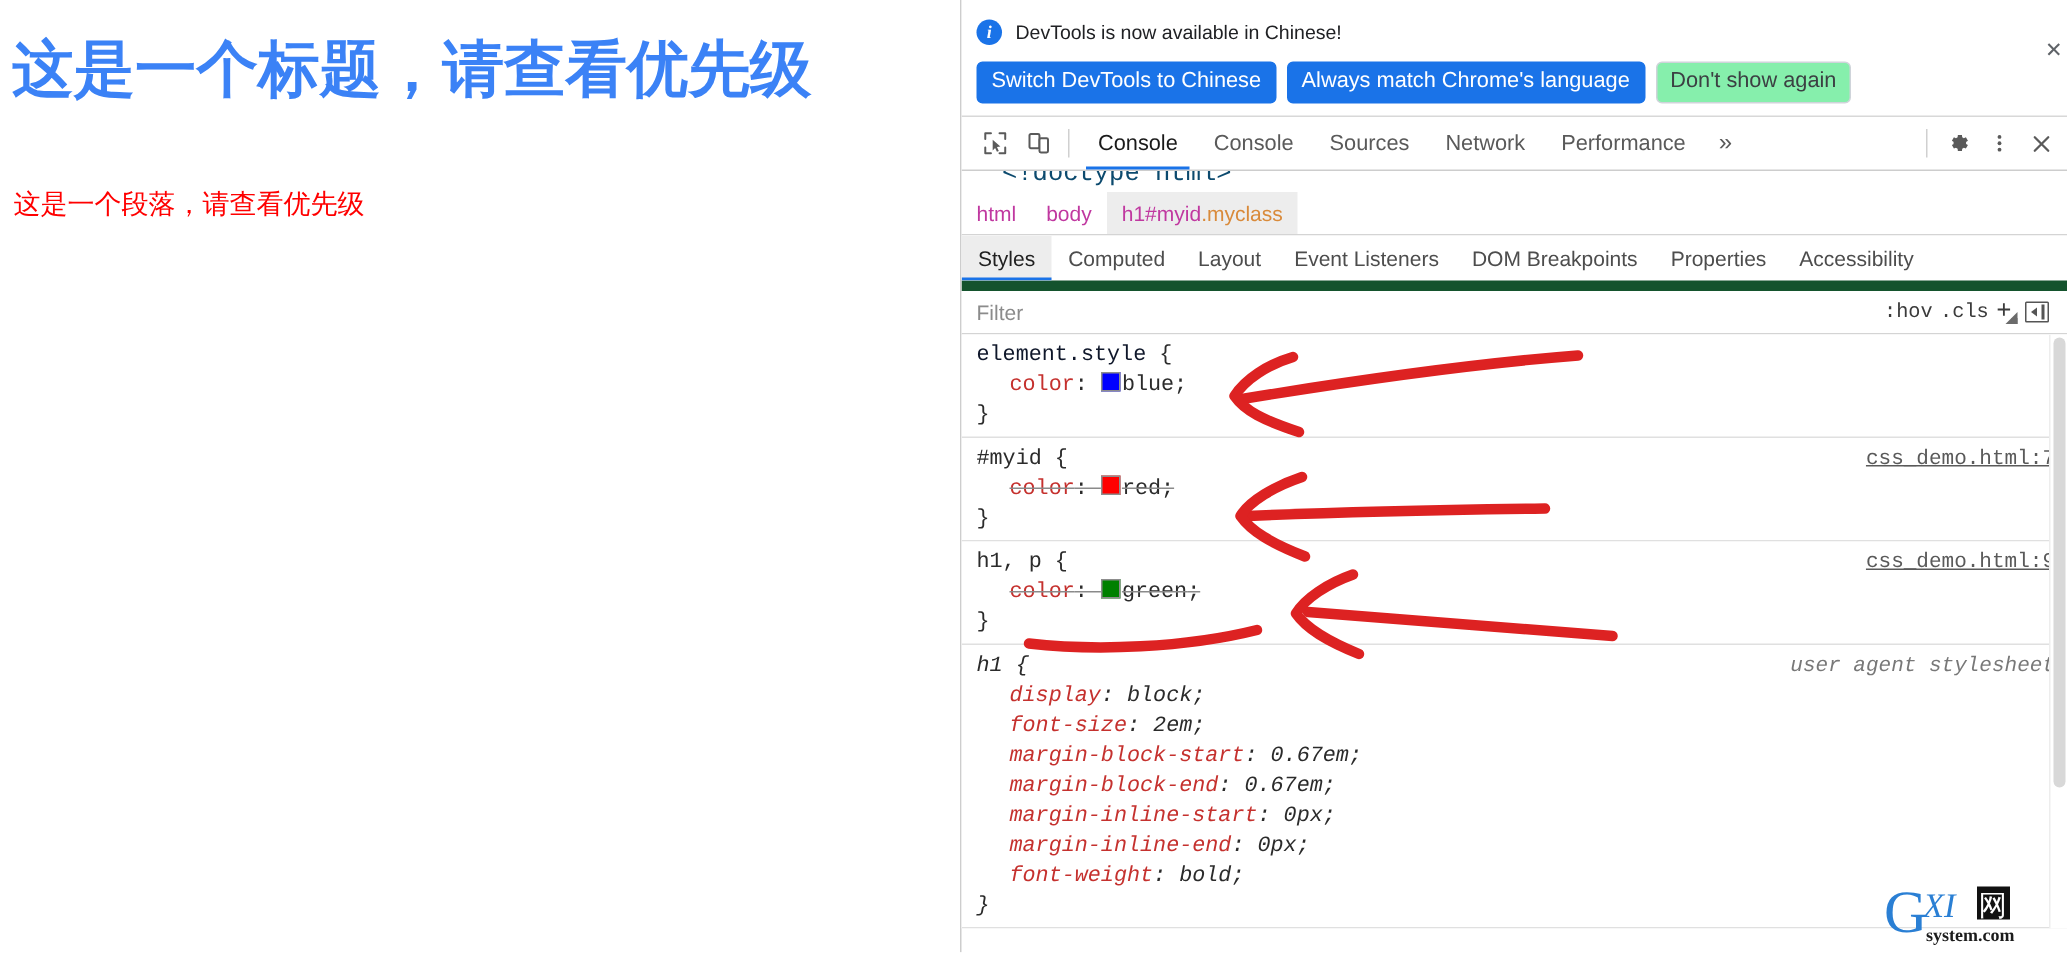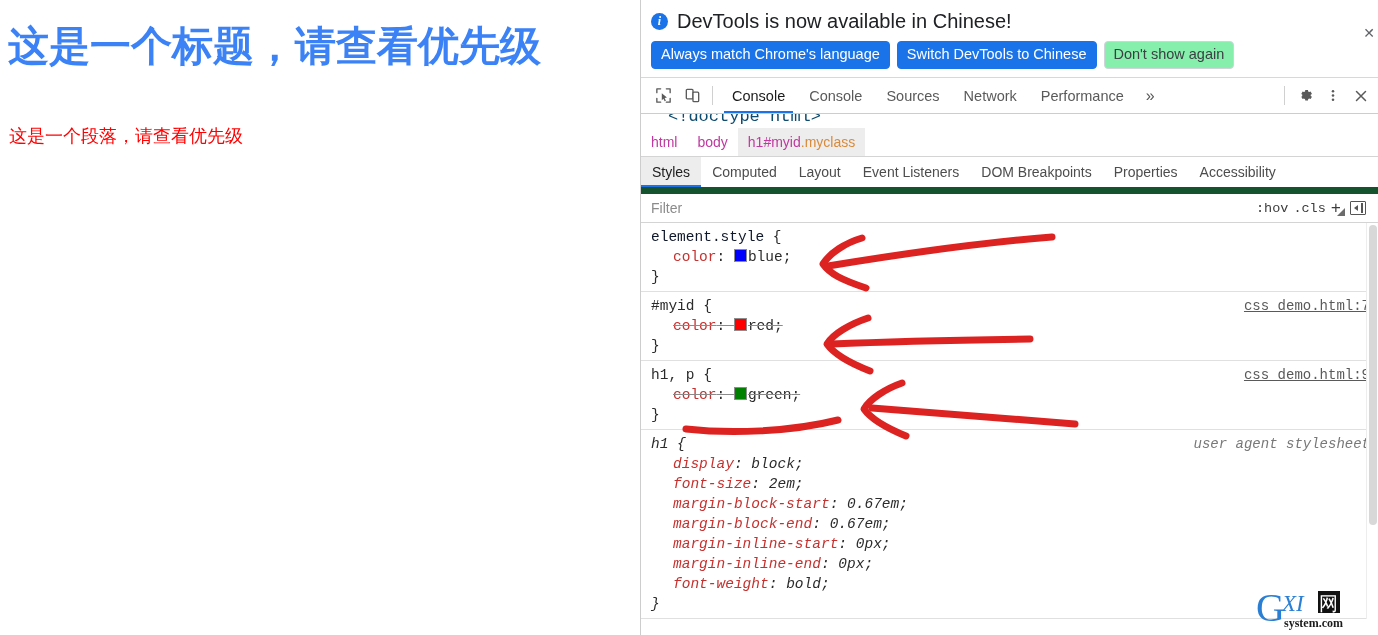--- a/index.html
+++ b/index.html
@@ -81,21 +81,21 @@
     color: #ffffff;
     font-size: 12px;
     font-weight: bold;
     font-style: italic;
     line-height: 17px;
     text-align: center;
     flex: none;
     font-family: "Liberation Serif", serif;
   }
   .notif-text {
-    font-size: 20px;
+    font-size: 13px;
     color: #202124;
   }
   .notif-row2 {
     display: flex;
     align-items: center;
     gap: 7px;
     padding: 7px 0 0 10px;
   }
   .btn {
     font-size: 14.5px;
@@ -464,22 +464,22 @@
   </div>
 
   <div class="devtools">
 
     <div class="notif">
       <div class="notif-row1">
         <div class="info-icon">i</div>
         <div class="notif-text">DevTools is now available in Chinese!</div>
       </div>
       <div class="notif-row2">
+        <div class="btn btn-primary">Switch DevTools to Chinese</div>
         <div class="btn btn-primary">Always match Chrome's language</div>
-        <div class="btn btn-primary">Switch DevTools to Chinese</div>
         <div class="btn btn-secondary">Don't show again</div>
       </div>
       <div class="notif-close">✕</div>
     </div>
 
     <div class="toolbar">
       <div class="tb-icons">
         <div class="tb-icon">
           <svg width="19" height="19" viewBox="0 0 20 20">
             <path d="M3 3h4M3 3v4M17 3h-4M17 3v4M3 17h4M3 17v-4M17 17h-4M17 17v-4" stroke="#5a5a5a" stroke-width="1.4" fill="none" stroke-linecap="round"></path>

